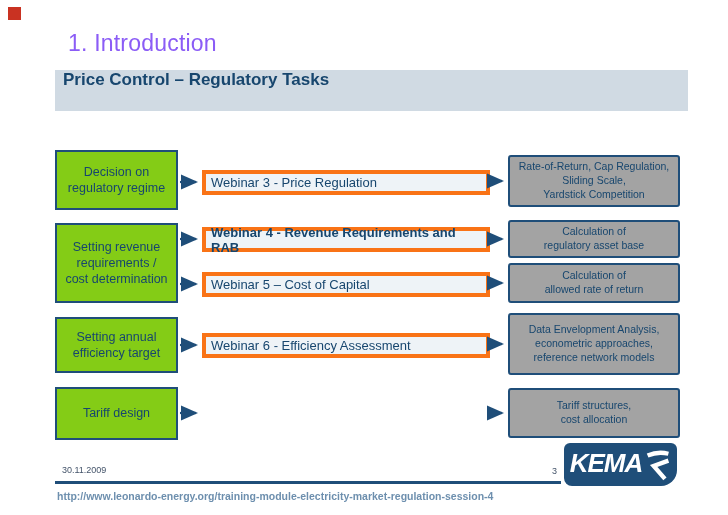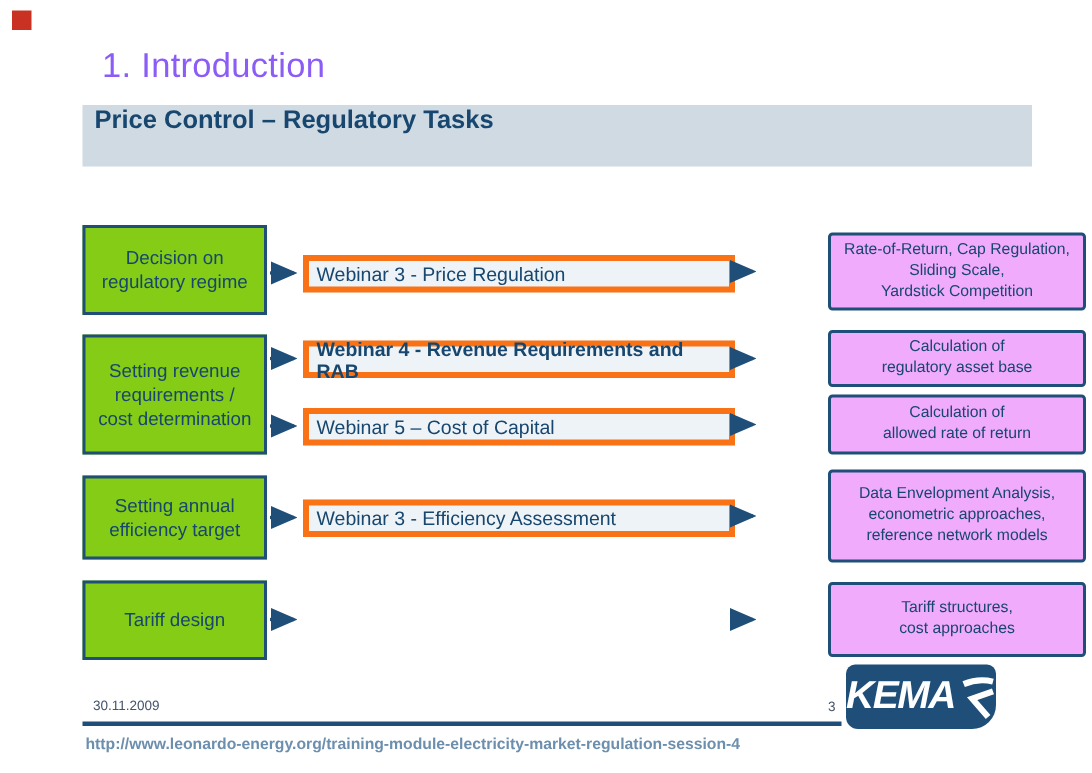--- a/index.html
+++ b/index.html
@@ -12,30 +12,30 @@
                 background:#d0dae3;display:flex;align-items:flex-start;}
   .subtitle-bar span{padding-left:8px;font-size:17px;font-weight:bold;color:#17466e;}
   .task-box{position:absolute;left:55px;width:123px;background:#84cc16;
             border:2px solid #1f4e79;box-sizing:border-box;display:flex;align-items:center;
             justify-content:center;text-align:center;color:#17466e;font-size:12.5px;
             line-height:1.3;white-space:pre-line;}
   .webinar-box{position:absolute;left:202px;width:288px;height:25px;background:#eef3f7;
                border:4px solid #f97316;box-sizing:border-box;display:flex;align-items:center;
                color:#17466e;font-size:13px;padding-left:5px;}
   .webinar-box.bold{font-weight:bold;}
-  .outcome-box{position:absolute;left:508px;width:172px;background:#f0abfc;
+  .outcome-box{position:absolute;left:508px;width:172px;background:#a3a3a3;
                border:2px solid #1f4e79;border-radius:3px;box-sizing:border-box;
                display:flex;align-items:center;justify-content:center;text-align:center;
-               color:#17466e;font-size:10.5px;line-height:1.32;white-space:pre-line;margin-left:44px;}
+               color:#17466e;font-size:10.5px;line-height:1.32;white-space:pre-line;}
   .arrows{position:absolute;left:0;top:0;pointer-events:none;}
   .footer-date{position:absolute;left:62px;top:465px;font-size:9px;color:#44546a;}
   .footer-line{position:absolute;left:55px;top:481px;width:506px;height:3px;background:#1f4e79;}
   .page-number{position:absolute;left:552px;top:466px;font-size:9px;color:#44546a;}
-  .kema-logo{position:absolute;left:564px;top:443px;width:100px;height:43px;background:#1f4e79;
-             border-radius:6px 6px 16px 8px;display:flex;align-items:center;justify-content:flex-start;gap:3px;}
+  .kema-logo{position:absolute;left:564px;top:443px;width:113px;height:43px;background:#1f4e79;
+             border-radius:6px 6px 16px 8px;display:flex;align-items:center;justify-content:center;gap:3px;}
   .kema-text{color:#ffffff;font-size:26px;font-weight:bold;font-style:italic;letter-spacing:-1px;
              transform:translateY(-1px);}
   .footer-url{position:absolute;left:57px;top:490px;font-size:10.5px;font-weight:bold;
               color:#6d8fae;text-decoration:none;}
 </style>
 </head>
 <body>
 
 <div id="slide">
 
@@ -52,34 +52,34 @@
   <div class="task-box" style="top:223px;height:80px;">Setting revenue
 requirements /
 cost determination</div>
   <div class="task-box" style="top:317px;height:56px;">Setting annual
 efficiency target</div>
   <div class="task-box" style="top:387px;height:53px;">Tariff design</div>
 
   <div class="webinar-box" style="top:170px;">Webinar 3 - Price Regulation</div>
   <div class="webinar-box bold" style="top:227px;">Webinar 4 - Revenue Requirements and RAB</div>
   <div class="webinar-box" style="top:272px;">Webinar 5 – Cost of Capital</div>
-  <div class="webinar-box" style="top:333px;">Webinar 3 - Efficiency Assessment</div>
+  <div class="webinar-box" style="top:333px;">Webinar 6 - Efficiency Assessment</div>
 
   <div class="outcome-box" style="top:155px;height:52px;">Rate-of-Return, Cap Regulation,
 Sliding Scale,
 Yardstick Competition</div>
   <div class="outcome-box" style="top:220px;height:38px;">Calculation of
 regulatory asset base</div>
   <div class="outcome-box" style="top:263px;height:40px;">Calculation of
 allowed rate of return</div>
   <div class="outcome-box" style="top:313px;height:62px;">Data Envelopment Analysis,
 econometric approaches,
 reference network models</div>
   <div class="outcome-box" style="top:388px;height:50px;">Tariff structures,
-cost approaches</div>
+cost allocation</div>
 
   <svg class="arrows" width="728" height="515" viewBox="0 0 728 515">
     <defs>
       <marker id="ah" markerWidth="8" markerHeight="7" refX="7" refY="3.5" orient="auto">
         <path d="M0,0 L8,3.5 L0,7 Z" fill="#1f4e79"></path>
       </marker>
     </defs>
     <g stroke="#1f4e79" stroke-width="2.2">
       <line x1="180" y1="182" x2="196" y2="182" marker-end="url(#ah)"></line>
       <line x1="180" y1="239" x2="196" y2="239" marker-end="url(#ah)"></line>

